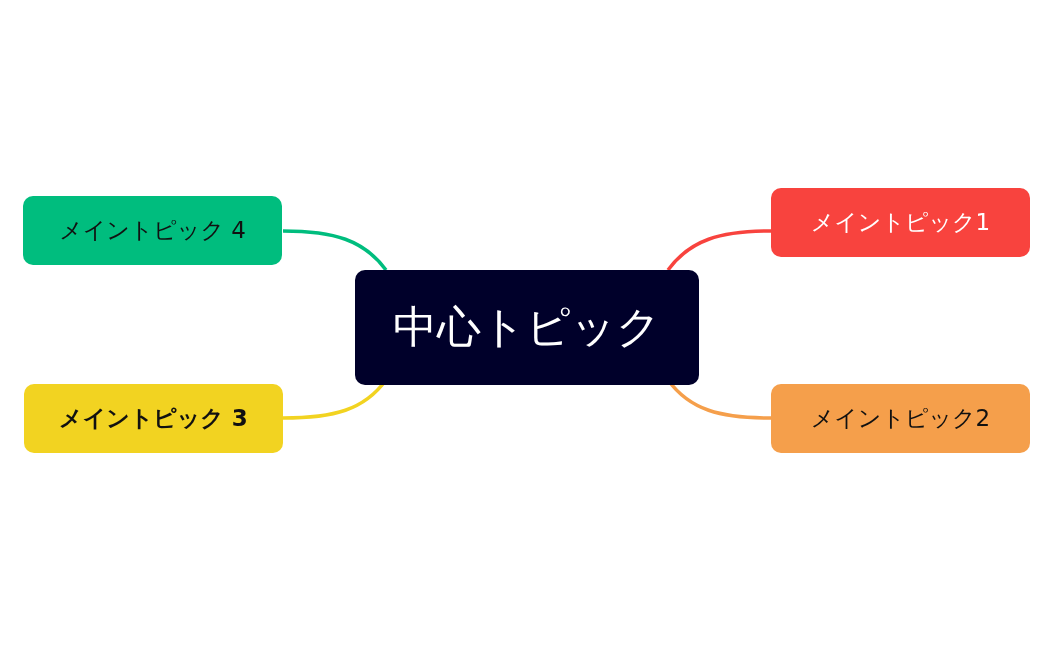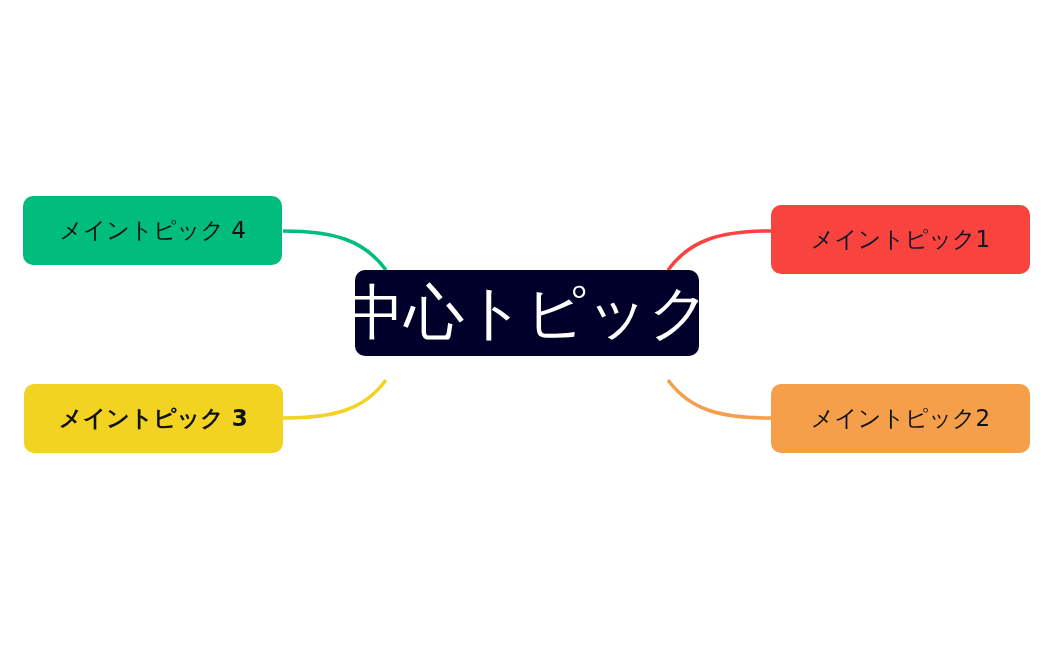--- a/index.html
+++ b/index.html
@@ -3,24 +3,24 @@
   <meta charset="utf-8">
   <style>
     html, body { margin: 0; padding: 0; background: #ffffff; }
     body { width: 1046px; height: 650px; position: relative; overflow: hidden;
            font-family: "DejaVu Sans", "Liberation Sans", sans-serif; }
     .canvas { position: absolute; left: 0; top: 0; width: 1046px; height: 650px; }
     svg.links { position: absolute; left: 0; top: 0; width: 1046px; height: 650px; }
     .node { position: absolute; box-sizing: border-box; display: flex;
             align-items: center; justify-content: center; border-radius: 10px;
             white-space: nowrap; cursor: pointer; }
-    .central { left: 355px; top: 270px; width: 344px; height: 86px;
-               background: #00002a; color: #ffffff; font-size: 60px; border-radius: 10px; }
+    .central { left: 355px; top: 270px; width: 344px; height: 115px;
+               background: #00002a; color: #ffffff; font-size: 44px; border-radius: 10px; }
     .topic { width: 259px; height: 69px; font-size: 23px; }
-    .t1 { left: 771px; top: 205px; background: #f8433e; color: #0f172a; }
+    .t1 { left: 771px; top: 188px; background: #f8433e; color: #ffffff; }
     .t2 { left: 771px; top: 384px; background: #f59f4b; color: #111111; }
     .t3 { left: 24px;  top: 384px; background: #f2d321; color: #111111; font-weight: bold; }
     .t4 { left: 23px;  top: 196px; background: #00bd7e; color: #111111; }
   </style>
 </head>
 <body>
 
 <div class="canvas">
   <svg class="links" viewBox="0 0 1046 650">
     <path d="M 771 231 C 720 231, 690 240, 668 270" fill="none" stroke="#f8433e" stroke-width="3.5"></path>

